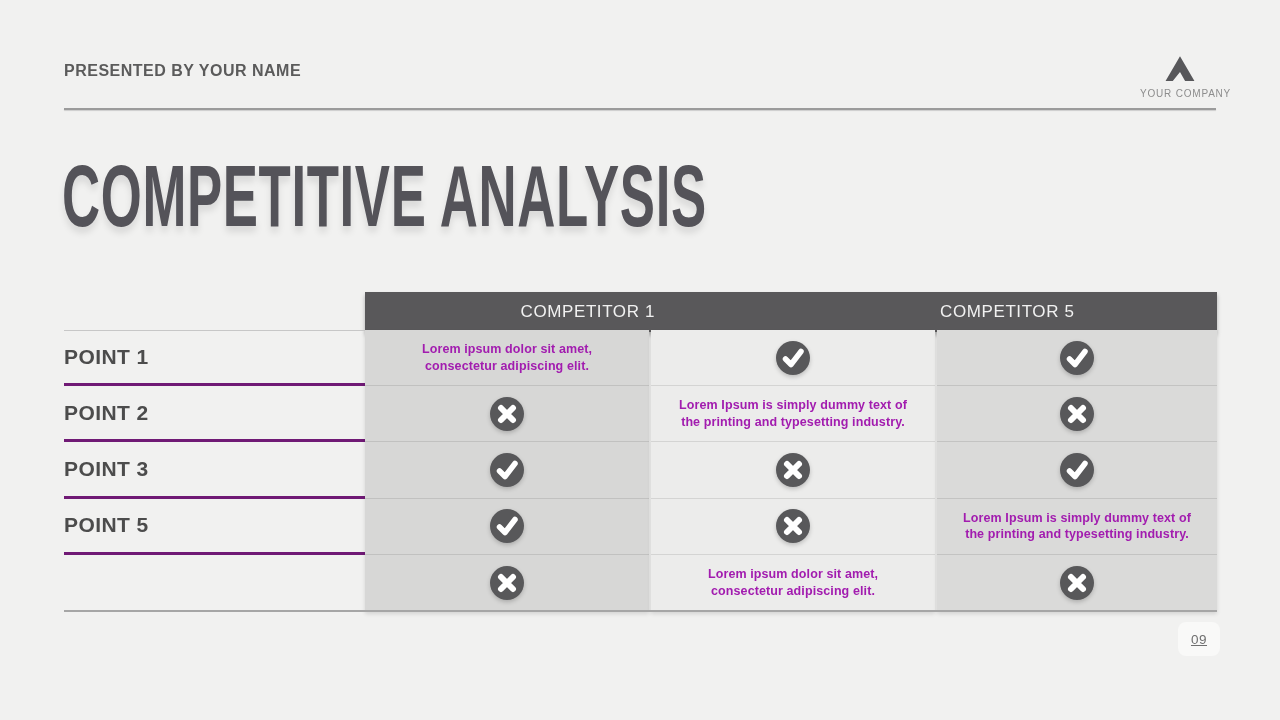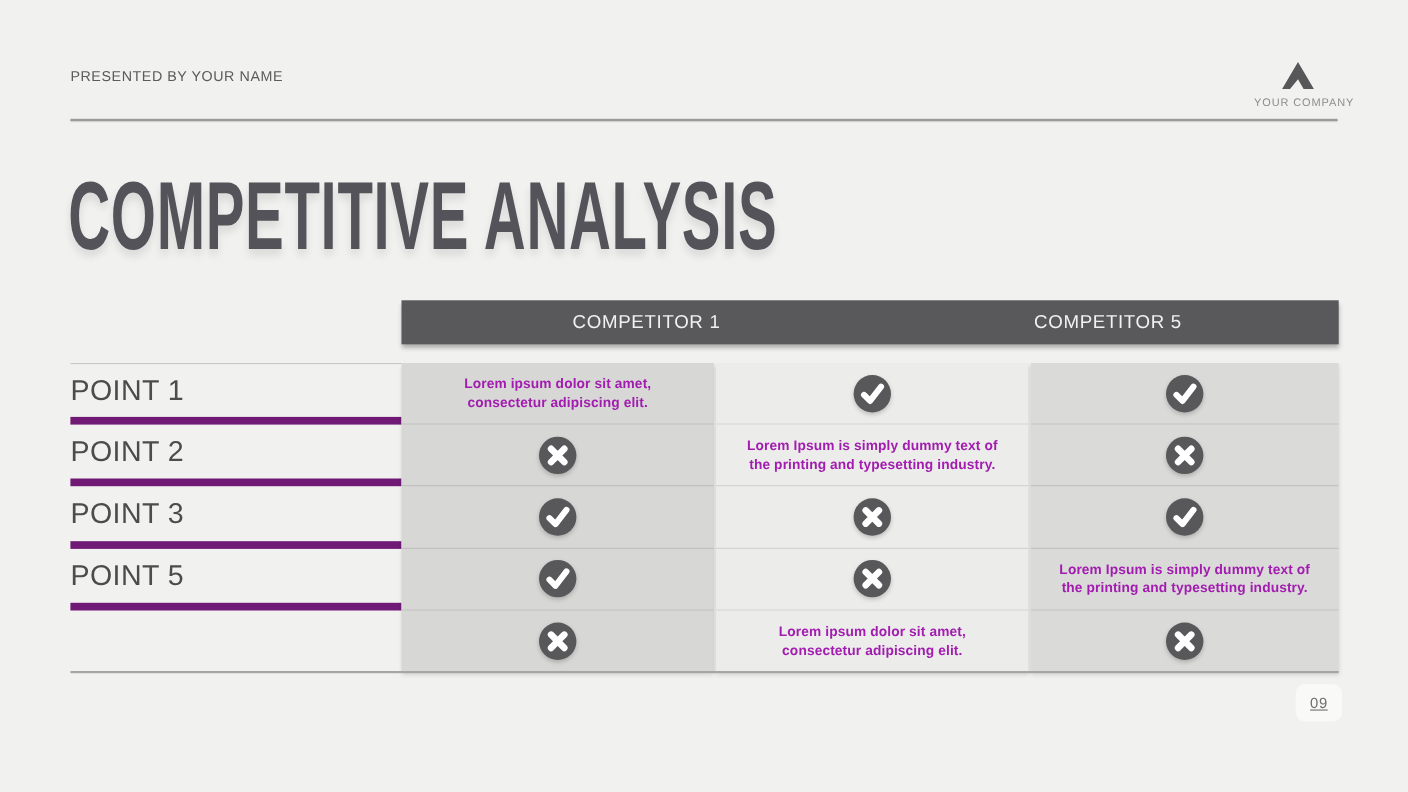--- a/index.html
+++ b/index.html
@@ -7,57 +7,57 @@
   body { font-family:"Liberation Sans", sans-serif; background:#e8e8e8; }
 
   .slide {
     position:relative; width:1280px; height:720px;
     background:#f1f1f0; overflow:hidden;
   }
 
   
   .presented {
     position:absolute; left:64px; top:62px;
-    font-size:13px; font-weight:400; letter-spacing:0.5px; color:#5b5b5b;
+    font-size:16px; font-weight:700; letter-spacing:0.5px; color:#5b5b5b;
   }
   .logo { position:absolute; left:1140px; top:54px; width:80px; text-align:center; }
   .logo svg { display:block; margin:0 auto 4px auto; }
   .logo-text { font-size:10px; letter-spacing:0.8px; color:#8d8d8d; white-space:nowrap; }
   .top-divider {
     position:absolute; left:64px; top:108px; width:1152px; height:2px;
     background:#9b9b9b; box-shadow:0 1px 1px rgba(0,0,0,0.15);
   }
 
   
   .title {
     position:absolute; left:62px; top:152px;
     font-size:88px; font-weight:700; line-height:1; color:#545359;
     letter-spacing:1px; white-space:nowrap;
     transform:scale(0.60, 1.0); transform-origin:0 0;
     text-shadow:0 6px 10px rgba(0,0,0,0.10);
   }
 
   
   .tbl-header {
-    position:absolute; left:365px; top:273px; width:852px; height:40px;
+    position:absolute; left:365px; top:292px; width:852px; height:40px;
     background:#59585a; display:flex;
     box-shadow:0 3px 4px rgba(0,0,0,0.28);
     padding-left:13px;
   }
   .tbl-header .hcell {
     flex:1; display:flex; align-items:center; justify-content:center;
     color:#f1f1f1; font-size:17px; letter-spacing:0.6px; font-weight:500;
   }
 
   
   .labels { position:absolute; left:64px; top:330px; width:301px; }
   .label-row {
     height:56.2px; display:flex; align-items:center;
-    border-bottom:7px solid #701a75;
-    font-size:26px; font-weight:400; letter-spacing:0.4px; color:#4c4c4c;
+    border-bottom:3px solid #701a75;
+    font-size:21px; font-weight:700; letter-spacing:0.4px; color:#4c4c4c;
   }
   .label-row:first-child { border-top:1px solid #c7c7c7; }
 
   
   .col { position:absolute; top:330px; width:284px; box-shadow:0 3px 4px rgba(0,0,0,0.12); }
   .col-1 { left:365px; background:#d7d7d6; }
   .col-2 { left:651px; background:#ececeb; }
   .col-3 { left:937px; width:280px; background:#dadad9; }
   .cell {
     height:56.2px; display:flex; align-items:center; justify-content:center;

